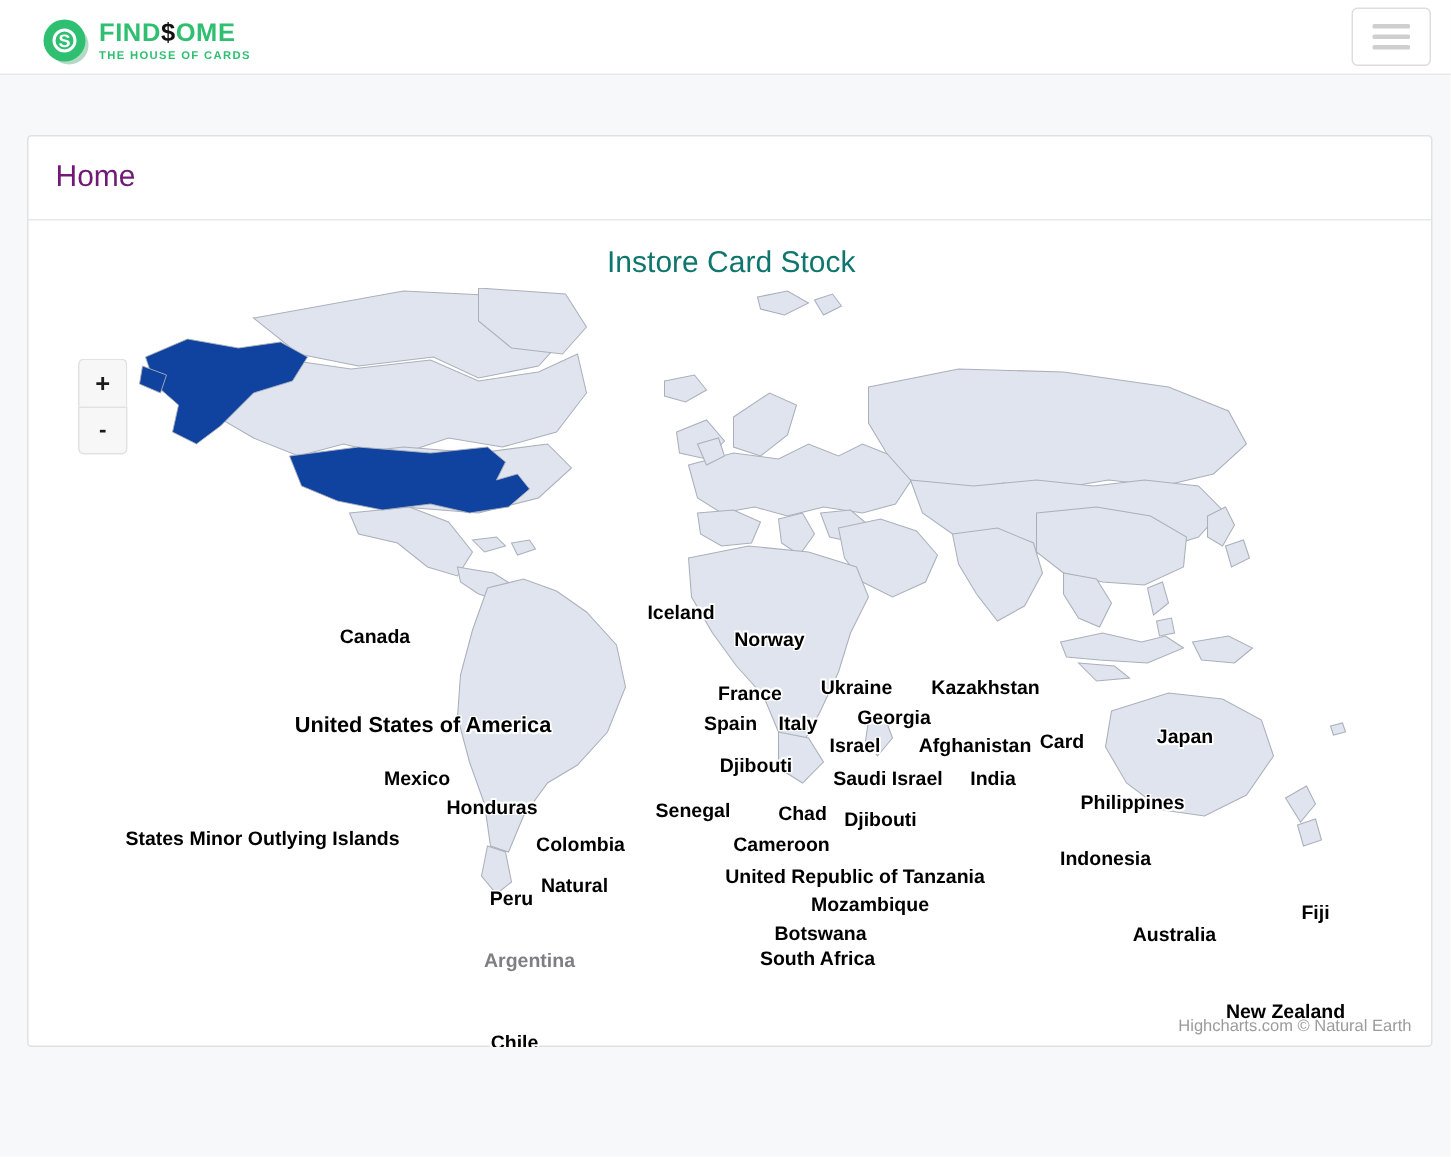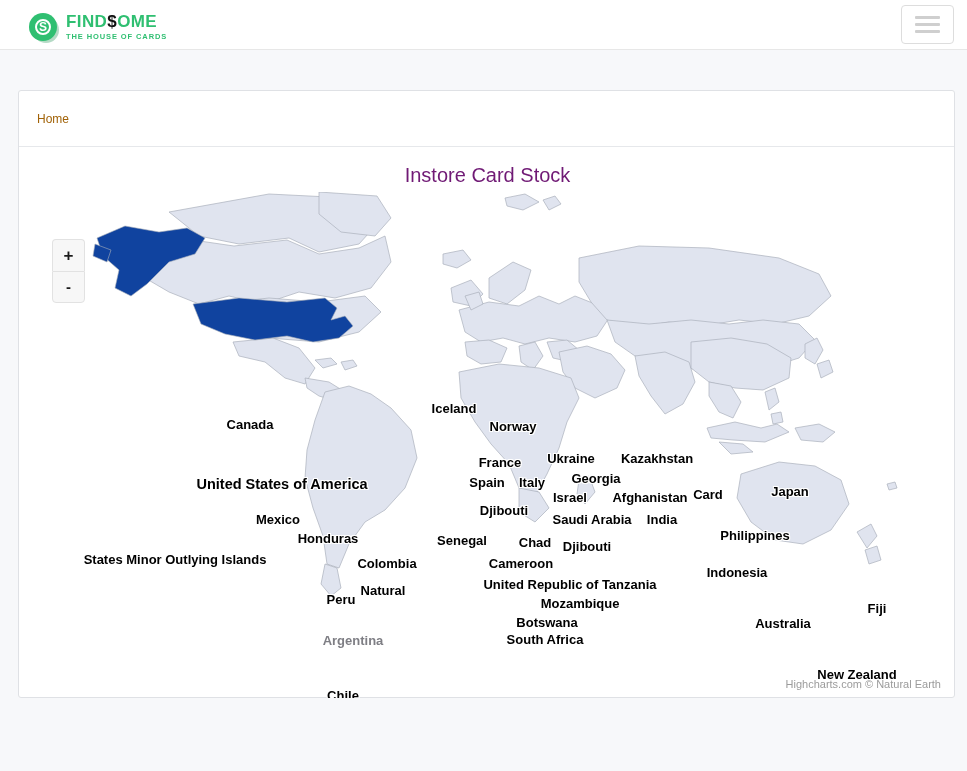--- a/index.html
+++ b/index.html
@@ -74,33 +74,33 @@
     box-sizing:border-box;
   }
   .panel-head{
     height:56px;
     border-bottom:1px solid #e6e8eb;
     display:flex;align-items:center;
     padding-left:18px;
     box-sizing:border-box;
   }
   .panel-head-title{
-    font-size:12px;color:#a16207;text-align:center;
+    font-size:20px;color:#701a75;text-align:center;
   }
   .panel-body{
     position:relative;
     height:551px;
     overflow:hidden;
   }
 
   
   .chart-title{
     position:absolute;left:0;top:17px;width:937px;
     text-align:center;
-    font-size:20px;color:#701a75;
+    font-size:20px;color:#0f766e;
   }
 
   .map-wrap{
     position:absolute;left:0;top:45px;
     width:937px;height:455px;
   }
   .map-svg{display:block;width:937px;height:455px;}
 
   
   .zoom-ctl{
@@ -297,21 +297,21 @@
         <div class="map-label" style="left: 494px; top: 279px;">Norway</div>
         <div class="map-label" style="left: 481px; top: 315px;">France</div>
         <div class="map-label" style="left: 468px; top: 335px;">Spain</div>
         <div class="map-label" style="left: 513px; top: 335px;">Italy</div>
         <div class="map-label" style="left: 552px; top: 311px;">Ukraine</div>
         <div class="map-label" style="left: 638px; top: 311px;">Kazakhstan</div>
         <div class="map-label" style="left: 577px; top: 331px;">Georgia</div>
         <div class="map-label" style="left: 551px; top: 350px; text-align: center;">Israel</div>
         <div class="map-label" style="left: 631px; top: 350px;">Afghanistan</div>
         <div class="map-label" style="left: 485px; top: 363px;">Djibouti</div>
-        <div class="map-label" style="left: 573px; top: 372px;">Saudi Arabia</div>
+        <div class="map-label" style="left: 573px; top: 372px;">Saudi Israel</div>
         <div class="map-label" style="left: 643px; top: 372px;">India</div>
         <div class="map-label" style="left: 443px; top: 393px;">Senegal</div>
         <div class="map-label" style="left: 516px; top: 395px;">Chad</div>
         <div class="map-label" style="left: 568px; top: 399px;">Djibouti</div>
         <div class="map-label" style="left: 502px; top: 416px;">Cameroon</div>
         <div class="map-label" style="left: 551px; top: 437px;">United Republic of Tanzania</div>
         <div class="map-label" style="left: 561px; top: 456px;">Mozambique</div>
         <div class="map-label" style="left: 528px; top: 475px;">Botswana</div>
         <div class="map-label" style="left: 526px; top: 492px;">South Africa</div>
         <div class="map-label" style="left: 689px; top: 347px;">Card</div>

